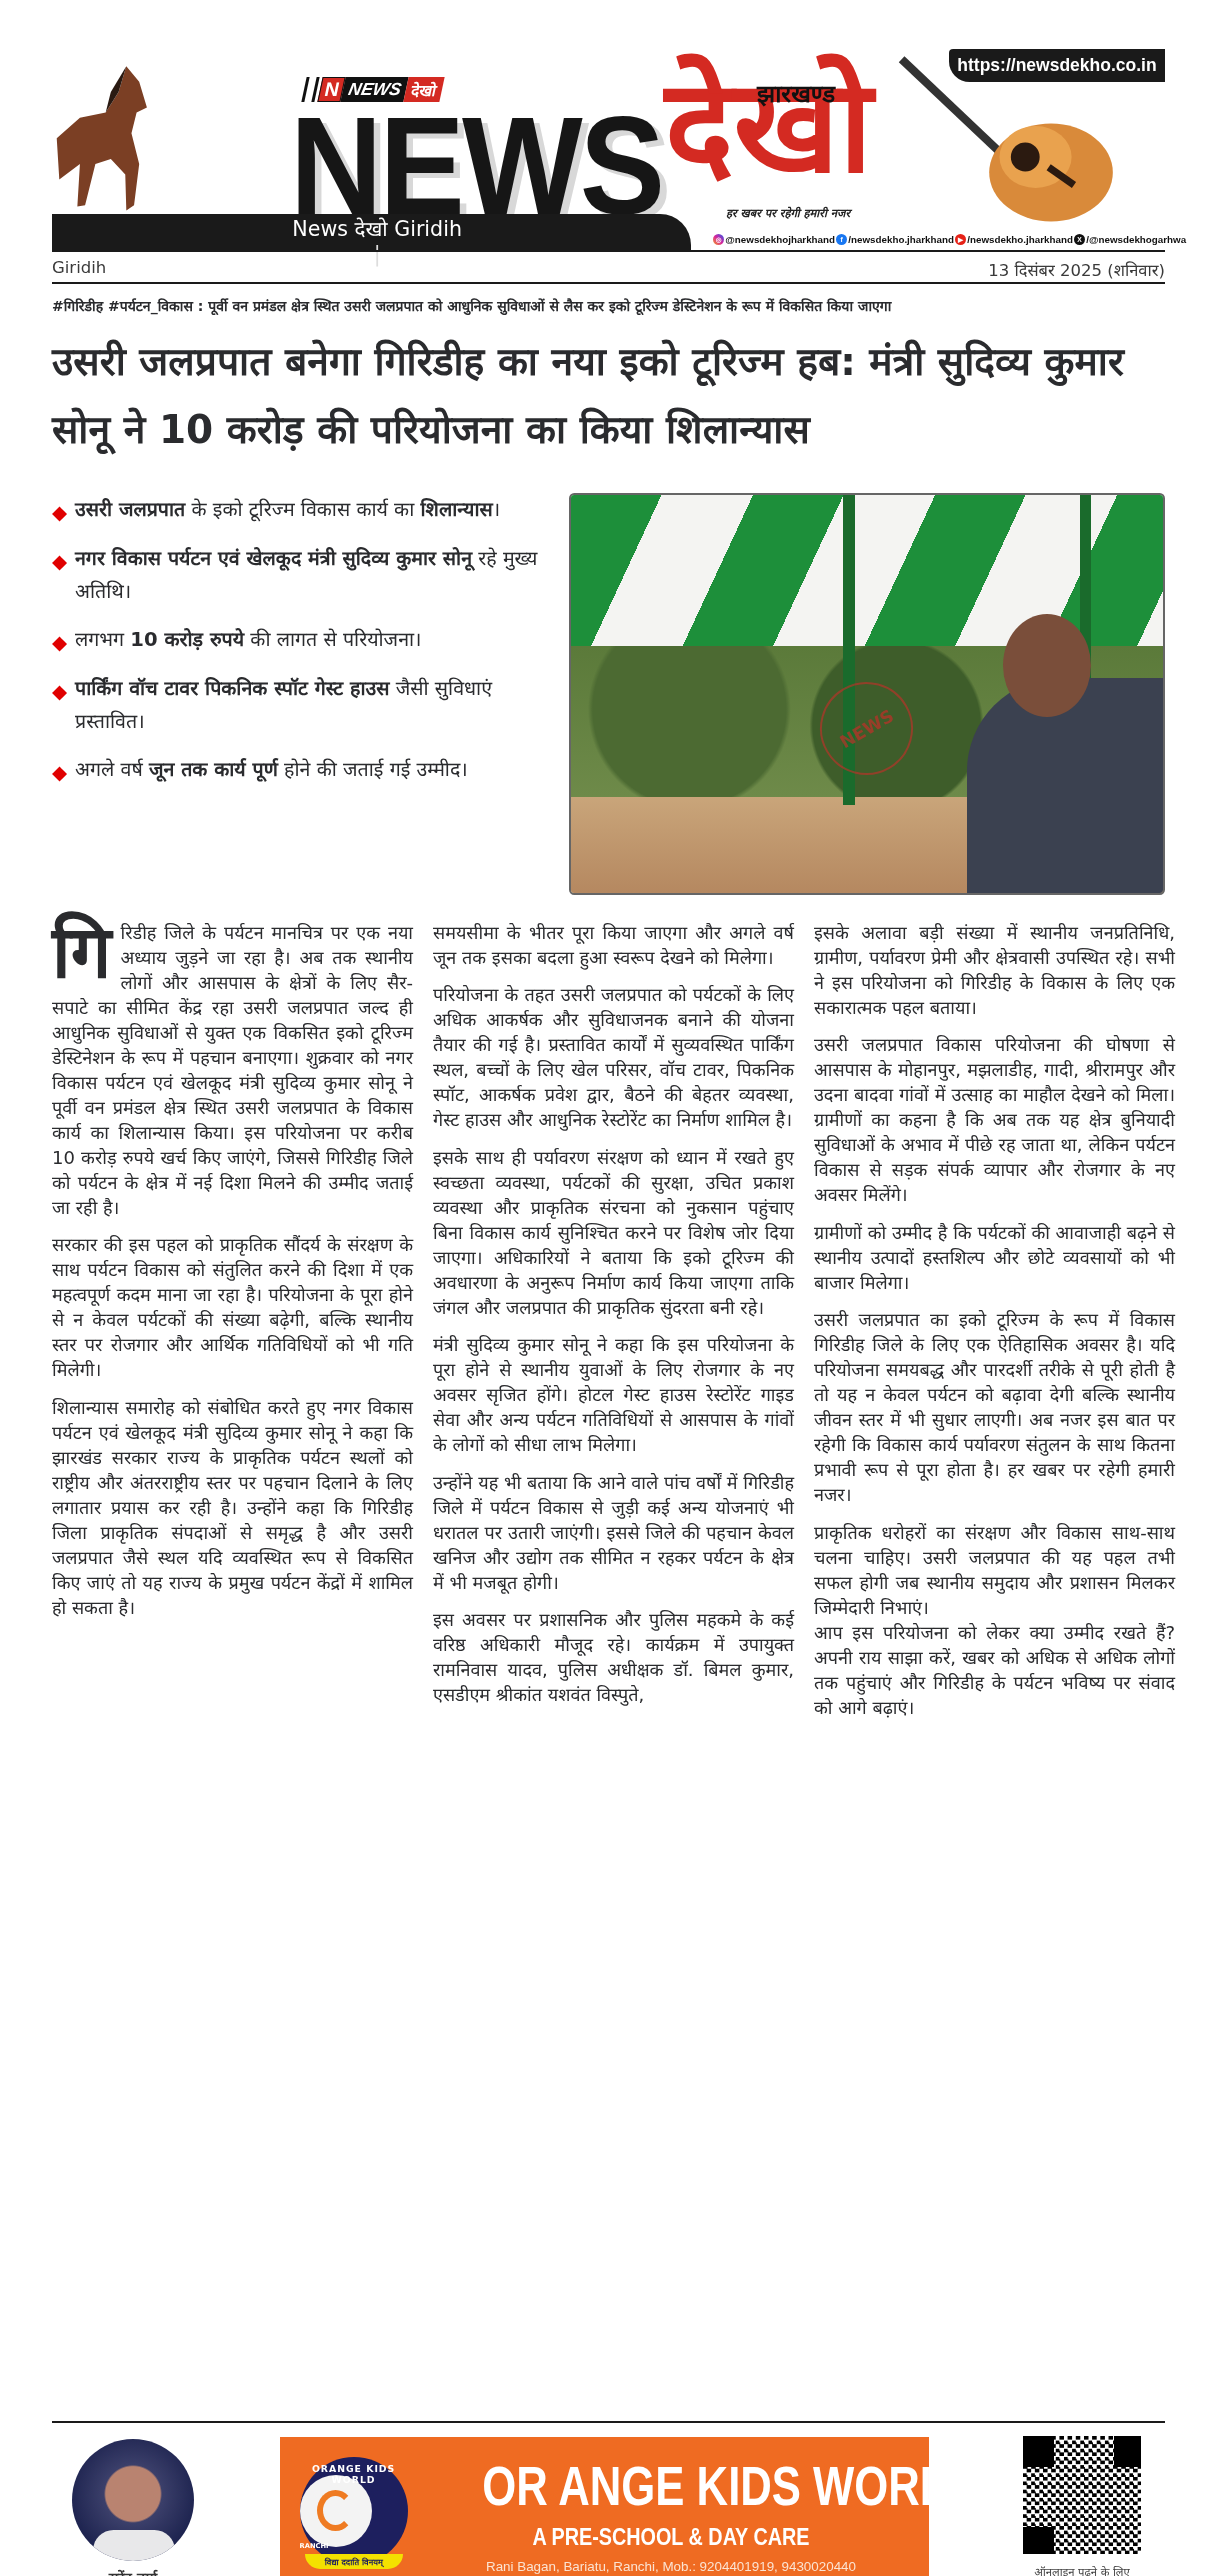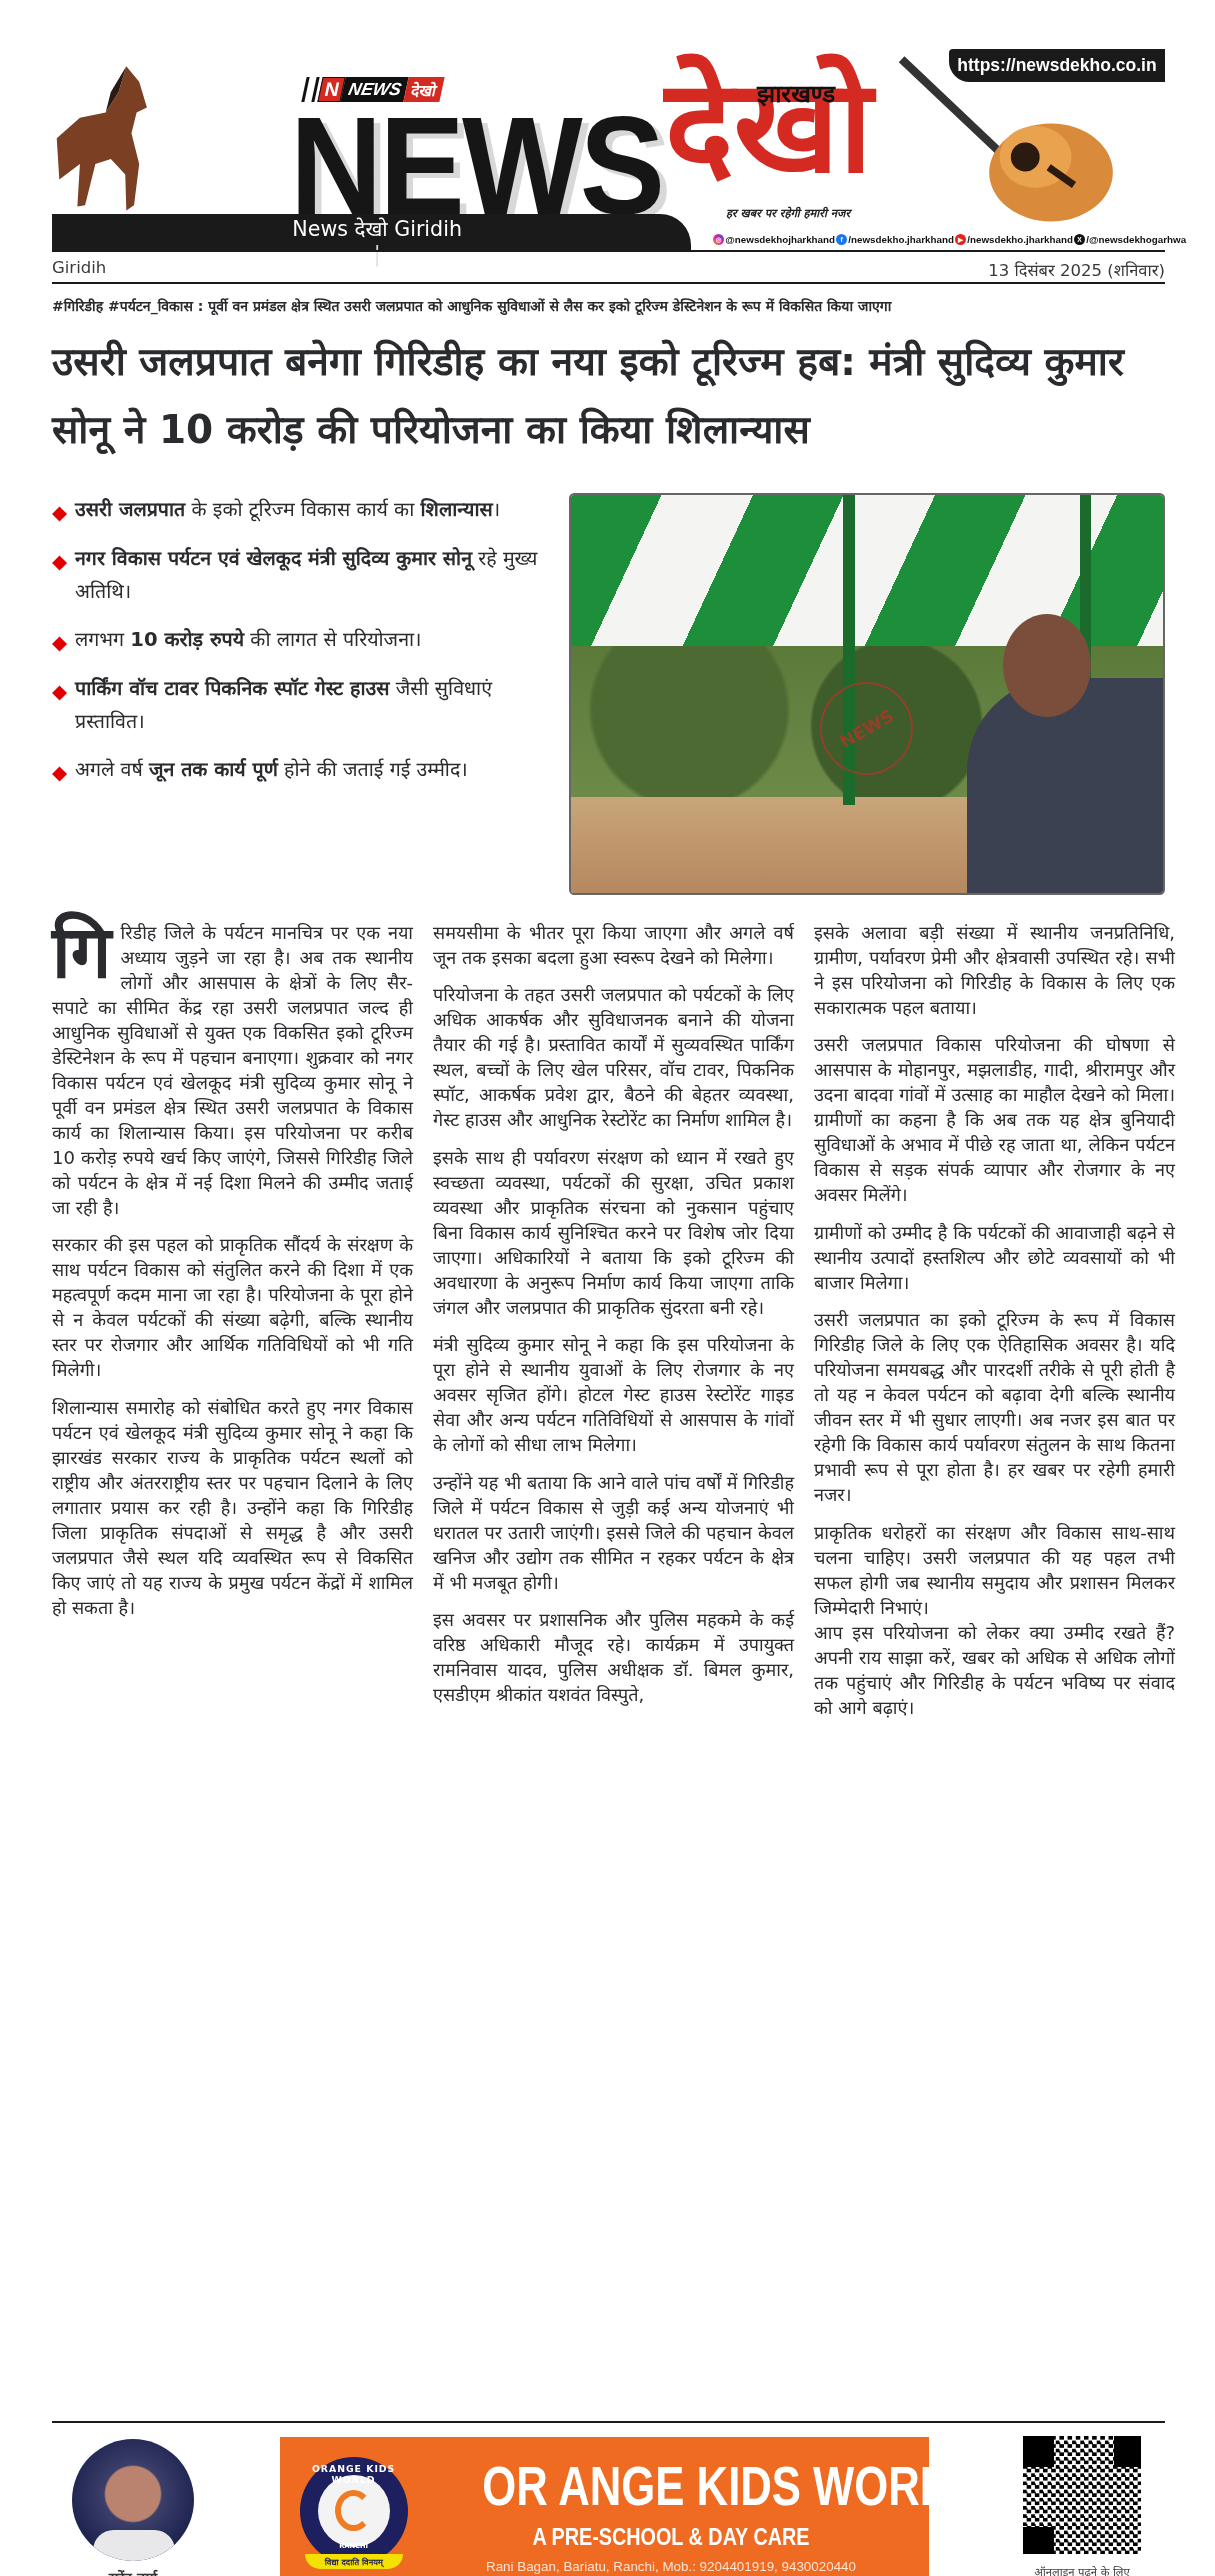--- a/index.html
+++ b/index.html
@@ -59,21 +59,21 @@
   .col3 { left: 814px; }
   .dropcap { float: left; font-size: 72px; line-height: 58px; font-weight: bold; margin: 3.1px 9.3px 0 0; color: #2a2b2e; }
 
   .rule-bottom { position: absolute; left: 52px; top: 2421px; width: 1113px; height: 2.1px; background: #1a1a1a; }
 
   
   .author-photo { position: absolute; left: 72px; top: 2439px; width: 122px; height: 122px; border-radius: 50%; background: radial-gradient(circle at 50% 45%, #b98370 0 30%, #3b3f6a 32%, #1e2450 70%); overflow: hidden; }
   .author-photo .shirt { position: absolute; left: 20.6px; bottom: -5.2px; width: 82px; height: 36px; background: #e8e8ea; border-radius: 20.6px 20.6px 0 0; }
   .author-name { position: absolute; left: 72px; top: 2568px; width: 122px; text-align: center; font-size: 14.4px; font-weight: bold; color: #333; }
   .ad { position: absolute; left: 280px; top: 2437px; width: 649px; height: 155px; background: #ef6b22; color: #fff; }
-  .ad .badge { position: absolute; left: 19.6px; top: 19.6px; width: 108px; height: 108px; border-radius: 50%; background: #1d1f5e; display: flex; align-items: center; justify-content: center; }
+  .ad .badge { position: absolute; left: 19.6px; top: 19.6px; width: 108px; height: 108px; border-radius: 50%; background: #1d1f5e; display: flex; align-items: center; justify-content: flex-start; }
   .ad .badge .inner { width: 72px; height: 72px; border-radius: 50%; background: #f3f3f3; display: flex; align-items: center; justify-content: center; }
   .ad .badge .fruit { width: 37px; height: 41px; border: 6.2px solid #ef7b22; border-radius: 50%; border-right-color: transparent; }
   .ad .badge .ring-text { position: absolute; top: 6.2px; width: 100%; text-align: center; font-size: 9.3px; font-weight: bold; color: #fff; letter-spacing: 1px; }
   .ad .badge .ranchi { position: absolute; bottom: 14.4px; font-size: 6.7px; font-weight: bold; color: #fff; }
   .ad .badge .motto { position: absolute; bottom: -4.1px; left: 5.2px; width: 98px; background: #f4e100; color: #1d1f5e; font-size: 8.2px; font-weight: bold; text-align: center; border-radius: 0 0 20.6px 20.6px; padding: 2.1px 0; }
   .ad .title { position: absolute; left: 149px; top: 20.6px; width: 484px; text-align: center; font-family: "Liberation Sans", sans-serif; font-weight: bold; font-size: 56px; line-height: 1; transform: scaleX(0.78); transform-origin: center; white-space: nowrap; }
   .ad .sub { position: absolute; left: 149px; top: 87px; width: 484px; text-align: center; font-family: "Liberation Sans", sans-serif; font-weight: bold; font-size: 23px; transform: scaleX(0.86); white-space: nowrap; }
   .ad .addr { position: absolute; left: 149px; top: 122px; width: 484px; text-align: center; font-family: "Liberation Sans", sans-serif; font-size: 13.4px; color: #fbe3d2; white-space: nowrap; }
   .qr { position: absolute; left: 1021px; top: 2434px; width: 122px; height: 122px; background:
       linear-gradient(#000,#000) 0 0/31px 31px no-repeat,

